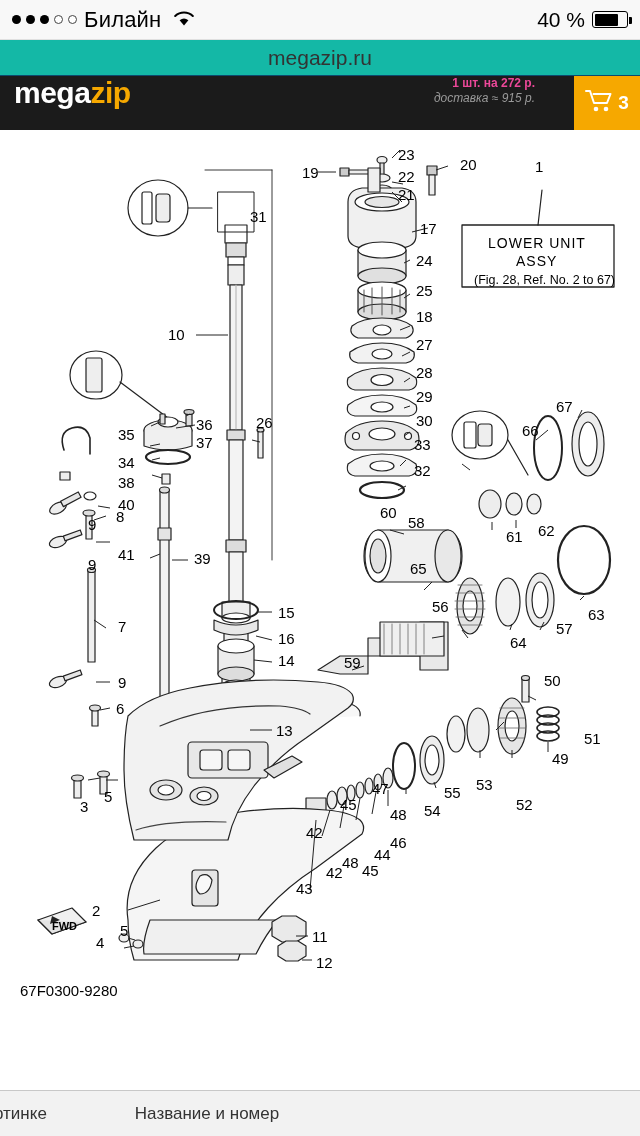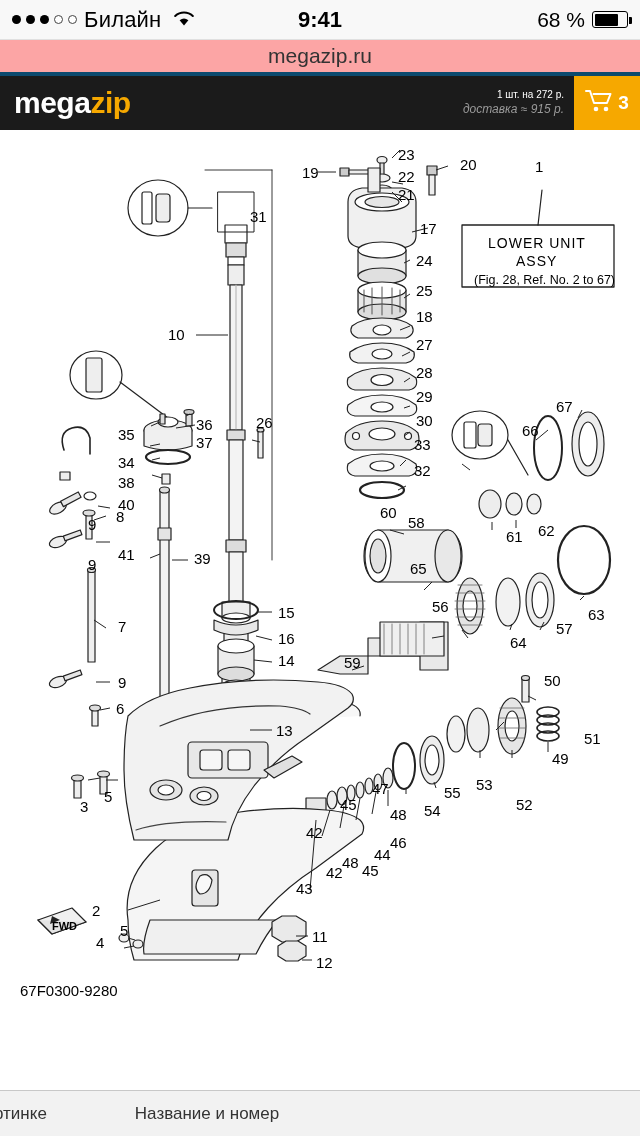--- a/index.html
+++ b/index.html
@@ -27,35 +27,35 @@
   .sb-center { position: absolute; left: 0; right: 0; text-align: center; font-size: 22px; font-weight: bold; color: #000; }
   .sb-right { margin-left: auto; display: flex; align-items: center; gap: 7px; padding-right: 12px; }
   .batt-text { font-size: 21px; color: #000; }
   .batt { width: 36px; height: 17px; border: 1.5px solid #000; border-radius: 3px; position: relative; }
   .batt::after { content: ""; position: absolute; right: -5px; top: 5px; width: 3px; height: 7px; background: #000; border-radius: 0 1px 1px 0; }
   .batt-fill { position: absolute; left: 1.5px; top: 1.5px; bottom: 1.5px; width: 68%; background: #000; border-radius: 1px; }
 
   
   .urlbar {
     position: absolute; top: 40px; left: 0; width: 640px; height: 36px;
-    background: #fca5a5;
+    background: #14b8a6;
     display: flex; align-items: center; justify-content: center;
-    border-bottom: 4px solid #0c4a6e;
+    border-bottom: 1px solid #0c4a6e;
   }
   .url { font-size: 21px; color: #333; }
 
   
   .siteheader {
     position: absolute; top: 76px; left: 0; width: 640px; height: 54px;
-    background: #1b1b1b; color: #fff; display: flex; align-items: center;
+    background: #1b1b1b; color: #fff; display: flex;  gap: 29px;
   }
   .logo { font-size: 30px; font-weight: bold; padding-left: 14px; letter-spacing: -0.5px; }
   .logo .zip { color: #f6a800; }
   .hdr-mid { margin-left: auto; text-align: right; padding-right: 10px; line-height: 1.25; }
-  .hdr-line1 { font-size: 10px; color: #ffffff; }
+  .hdr-line1 { font-size: 12px; color: #ec4899; font-weight: bold; }
   .hdr-line2 { font-size: 12px; color: #9a9a9a; font-style: italic; }
   .cartbox {
     width: 66px; height: 54px; background: #f6a800; color: #fff;
     display: flex; align-items: center; justify-content: center; gap: 3px;
     position: relative;
   }
   .cart-count { font-size: 19px; font-weight: bold; color: #fff; }
 
   
   .diagram-wrap {
@@ -92,23 +92,22 @@
           <span class="dot empty"></span>
       </div>
       <span class="carrier">Билайн</span>
       <span class="wifi">
         <svg width="24" height="18" viewBox="0 0 24 18">
           <path d="M12 16.5 L7.6 11.2 A7 7 0 0 1 16.4 11.2 Z" fill="#000"></path>
           <path d="M3.2 7.0 A13 13 0 0 1 20.8 7.0" stroke="#000" stroke-width="2.1" fill="none" stroke-linecap="round"></path>
         </svg>
       </span>
     </div>
-    <div class="sb-center">9:41</div>
     <div class="sb-right">
-      <span class="batt-text">68 %</span>
+      <span class="batt-text">40 %</span>
       <span class="batt">
           <span class="batt-fill"></span>
         </span>
     </div>
   </div>
 
   <div class="urlbar">
     <span class="url">megazip.ru</span>
   </div>
 

